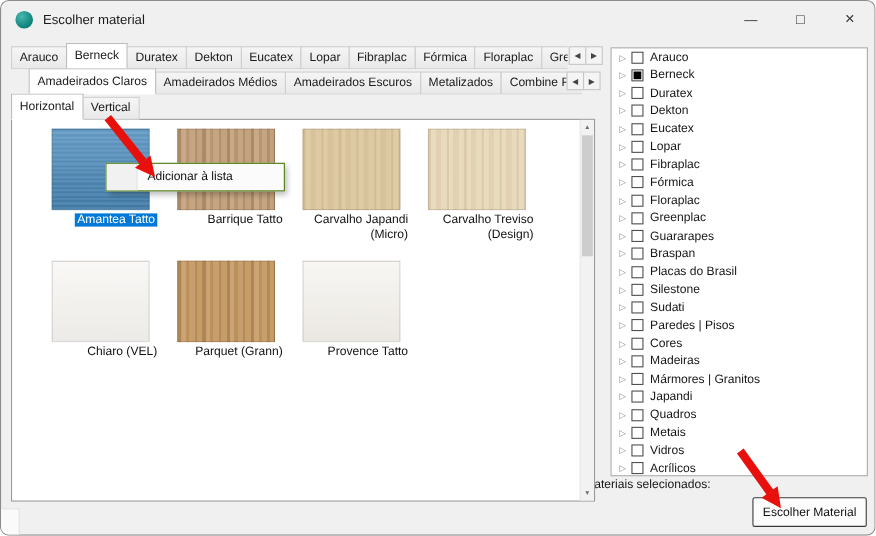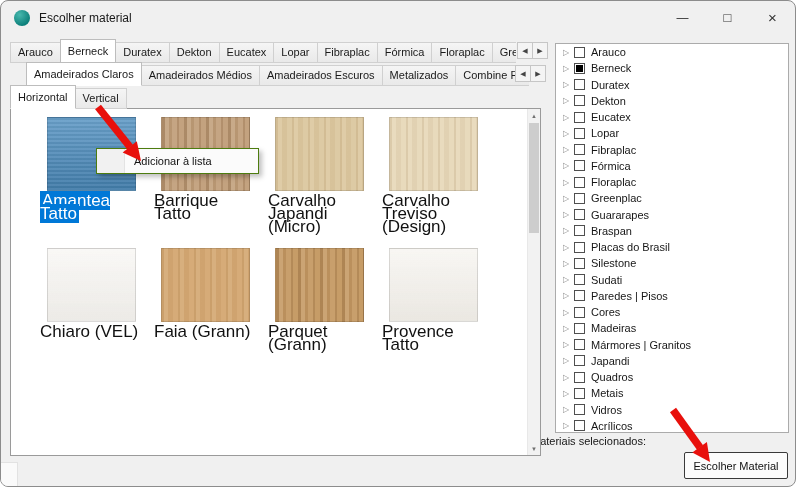--- a/index.html
+++ b/index.html
@@ -41,21 +41,21 @@
     padding:8px 0 0 36px; display:grid; grid-template-columns:repeat(4,89px); column-gap:25px; align-content:start; }
   .swatch-cell { width:89px; margin-bottom:15px; }
   .swatch-img { width:89px; height:74px; box-sizing:border-box; border:1px solid rgba(0,0,0,0.12); background-color:var(--c); }
   .tex-plain  { background-image:linear-gradient(180deg, rgba(255,255,255,.45), rgba(0,0,0,.03)); }
   .tex-wood   { background-image:repeating-linear-gradient(90deg, rgba(120,80,40,.10) 0 2px, rgba(255,255,255,.08) 2px 6px,
                 rgba(120,80,40,.05) 6px 11px, rgba(255,255,255,.04) 11px 16px); }
   .tex-wood-strong { background-image:repeating-linear-gradient(90deg, rgba(92,58,26,.22) 0 3px, rgba(255,255,255,.10) 3px 7px,
                 rgba(92,58,26,.10) 7px 10px, rgba(255,255,255,.05) 10px 15px, rgba(92,58,26,.16) 15px 17px, rgba(255,255,255,.02) 17px 22px); }
   .tex-brushed { background-image:linear-gradient(180deg, rgba(255,255,255,.16), rgba(0,0,0,.10)),
                 repeating-linear-gradient(0deg, rgba(255,255,255,.07) 0 2px, rgba(0,0,0,.05) 2px 4px); }
-  .swatch-label { width:103px; margin:3px 0 0 -7px; min-height:28px; font-size:17px; line-height:13px; text-align:left; color:#111; }
+  .swatch-label { width:103px; margin:3px 0 0 -7px; min-height:28px; font-size:11px; line-height:13px; text-align:right; color:#111; }
   .swatch-label .sel { background:#0078d7; color:#fff; padding:0 2px; }
 
   
   .scrollbar { position:absolute; top:0; right:0; bottom:0; width:13px; background:#f2f2f2; border-left:1px solid #e8e8e8; box-sizing:border-box; }
   .sb-arrow { position:absolute; left:0; width:12px; height:13px; font-size:6px; color:#707070; display:flex; align-items:center; justify-content:center; }
   .sb-up { top:0; } .sb-down { bottom:0; }
   .sb-thumb { position:absolute; left:1px; width:10px; top:14px; height:110px; background:#cdcdcd; }
 
   
   .context-menu { position:absolute; left:95px; top:147px; width:163px; height:26px; background:#fbfbfb;
@@ -150,24 +150,20 @@
         </div>
         <div class="swatch-cell">
           <div class="swatch-img tex-wood" style="--c: #e7d8b9;"></div>
           <div class="swatch-label"><span>Carvalho Treviso (Design)</span></div>
         </div>
         <div class="swatch-cell">
           <div class="swatch-img tex-plain" style="--c: #f4f2ee;"></div>
           <div class="swatch-label"><span>Chiaro (VEL)</span></div>
         </div>
         <div class="swatch-cell">
-          <div class="swatch-img tex-wood" style="--c: #d4a873;"></div>
-          <div class="swatch-label"><span>Faia (Grann)</span></div>
-        </div>
-        <div class="swatch-cell">
           <div class="swatch-img tex-wood-strong" style="--c: #c59a64;"></div>
           <div class="swatch-label"><span>Parquet (Grann)</span></div>
         </div>
         <div class="swatch-cell">
           <div class="swatch-img tex-plain" style="--c: #f2efe9;"></div>
           <div class="swatch-label"><span>Provence Tatto</span></div>
         </div>
       </div>
     <div class="scrollbar">
       <div class="sb-arrow sb-up">▲</div>

